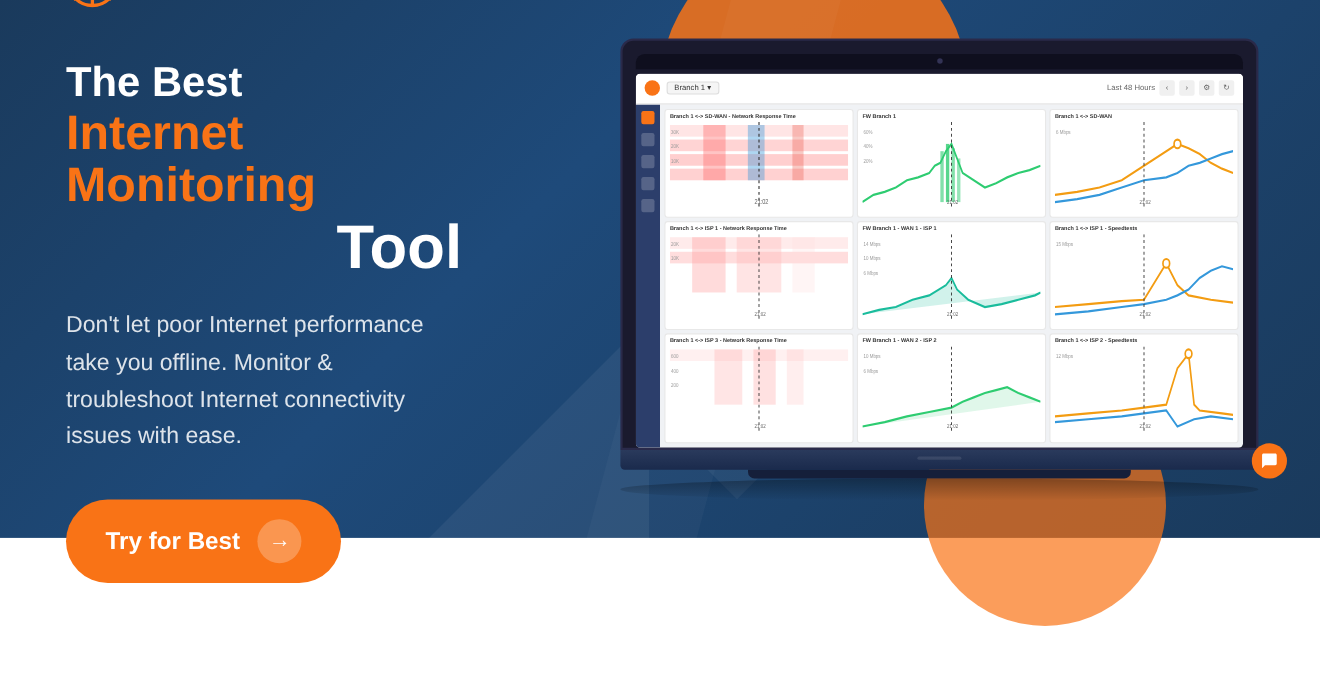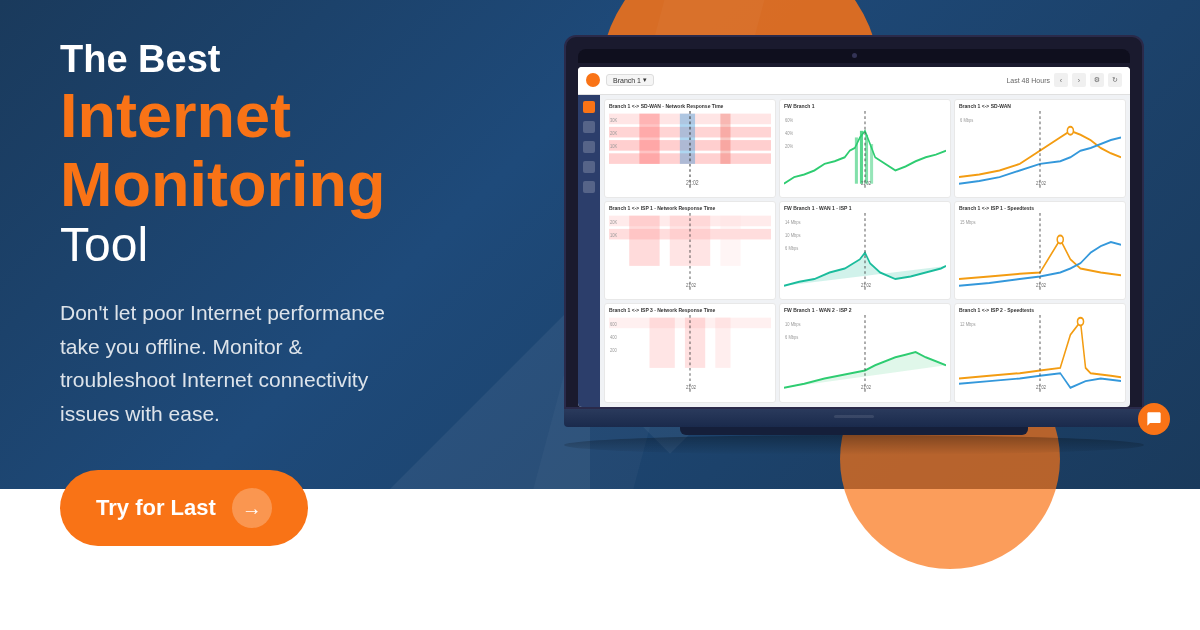--- a/index.html
+++ b/index.html
@@ -109,33 +109,34 @@
 
     .headline-line1 {
       font-size: 38px;
       font-weight: 800;
       color: white;
       line-height: 1.1;
       display: block;
     }
 
     .headline-line2 {
-      font-size: 63px;
+      font-size: 44px;
       font-weight: 800;
       color: #f97316;
       line-height: 1.1;
       display: block;
     }
 
     .headline-line3 {
-      font-size: 48px;
-      font-weight: 400;
+      font-size: 56px;
+      font-weight: 700;
       color: white;
       line-height: 1.1;
       display: block;
+      text-align: right;
     }
 
     .subtext {
       font-size: 21px;
       color: rgba(255,255,255,0.85);
       line-height: 1.6;
       margin-bottom: 40px;
       max-width: 380px;
     }
 
@@ -420,21 +421,21 @@
       <span class="headline-line1">The Best</span>
       <span class="headline-line2">Internet Monitoring</span>
       <span class="headline-line3">Tool</span>
     </div>
 
     
     <p class="subtext">Don't let poor Internet performance take you offline. Monitor &amp; troubleshoot Internet connectivity issues with ease.</p>
 
     
     <button class="cta-button">
-      <span>Try for Last</span>
+      <span>Try for Best</span>
       <span class="cta-arrow">
         <span>→</span>
       </span>
     </button>
 
   </div>
 
   <div class="right-panel">
     <div class="laptop-wrapper">
 

